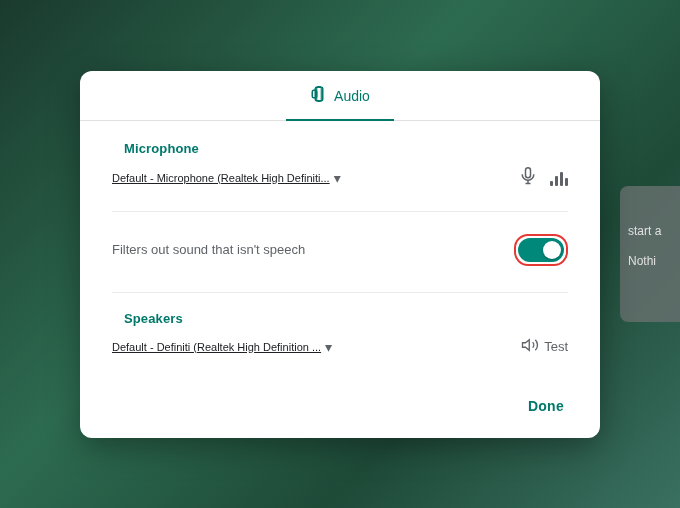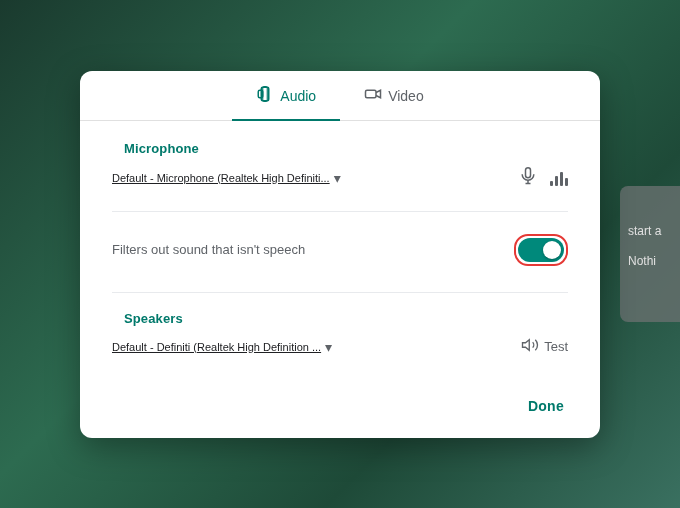--- a/index.html
+++ b/index.html
@@ -267,29 +267,20 @@
   <div class="tabs">
     <div class="tab active">
       <span class="tab-icon">
         <svg width="18" height="18" viewBox="0 0 24 24" fill="none" stroke="#00796b" stroke-width="2">
           <rect x="3" y="7" width="6" height="10" rx="2"></rect>
           <rect x="7" y="3" width="10" height="18" rx="2" fill="none"></rect>
           <rect x="9" y="2" width="6" height="20" rx="2" stroke="#00796b" stroke-width="1.5" fill="none"></rect>
         </svg>
       </span>
       <span>Audio</span>
-    </div>
-    <div class="tab">
-      <span class="tab-icon">
-        <svg width="18" height="18" viewBox="0 0 24 24" fill="none" stroke="#5f6368" stroke-width="2">
-          <rect x="2" y="7" width="14" height="10" rx="2"></rect>
-          <polyline points="16,10 22,7 22,17 16,14"></polyline>
-        </svg>
-      </span>
-      <span>Video</span>
     </div>
   </div>
 
   <div class="dialog-content">
 
     <div class="section-label">Microphone</div>
 
     <div class="device-row">
       <div class="device-select">
         <span class="device-name">Default - Microphone (Realtek High Definiti...</span>

